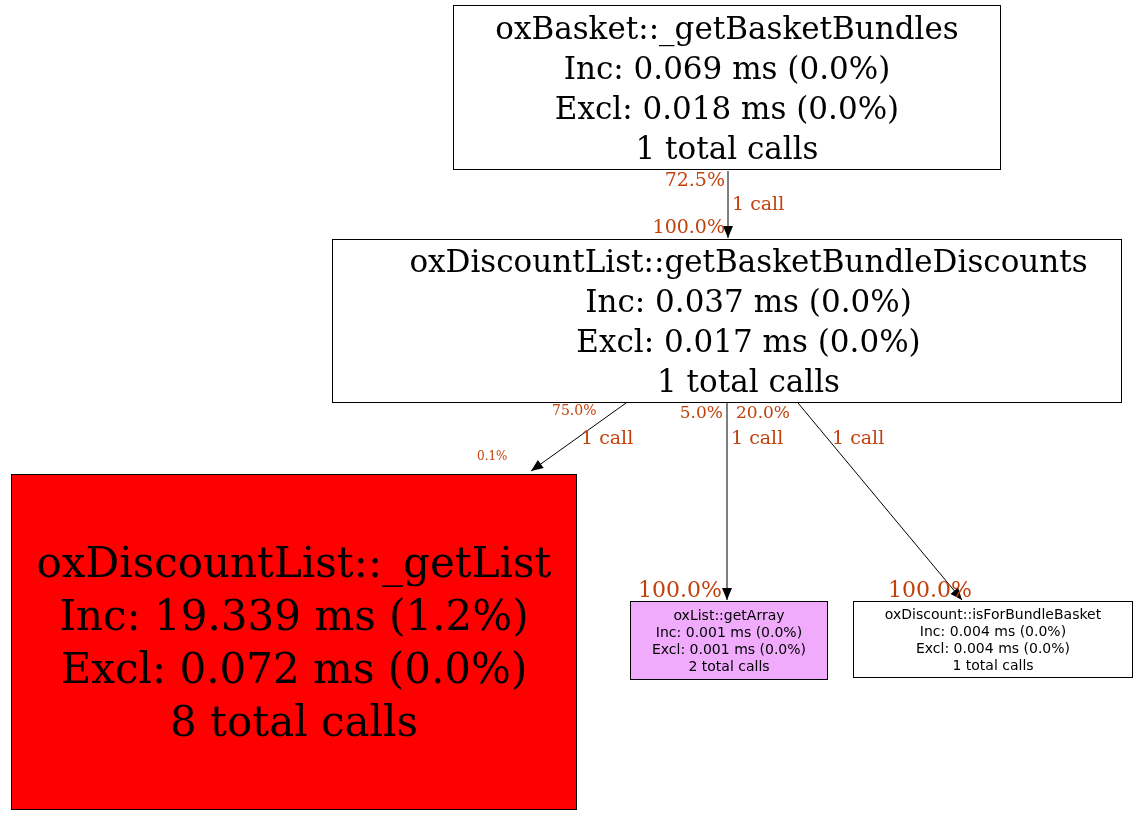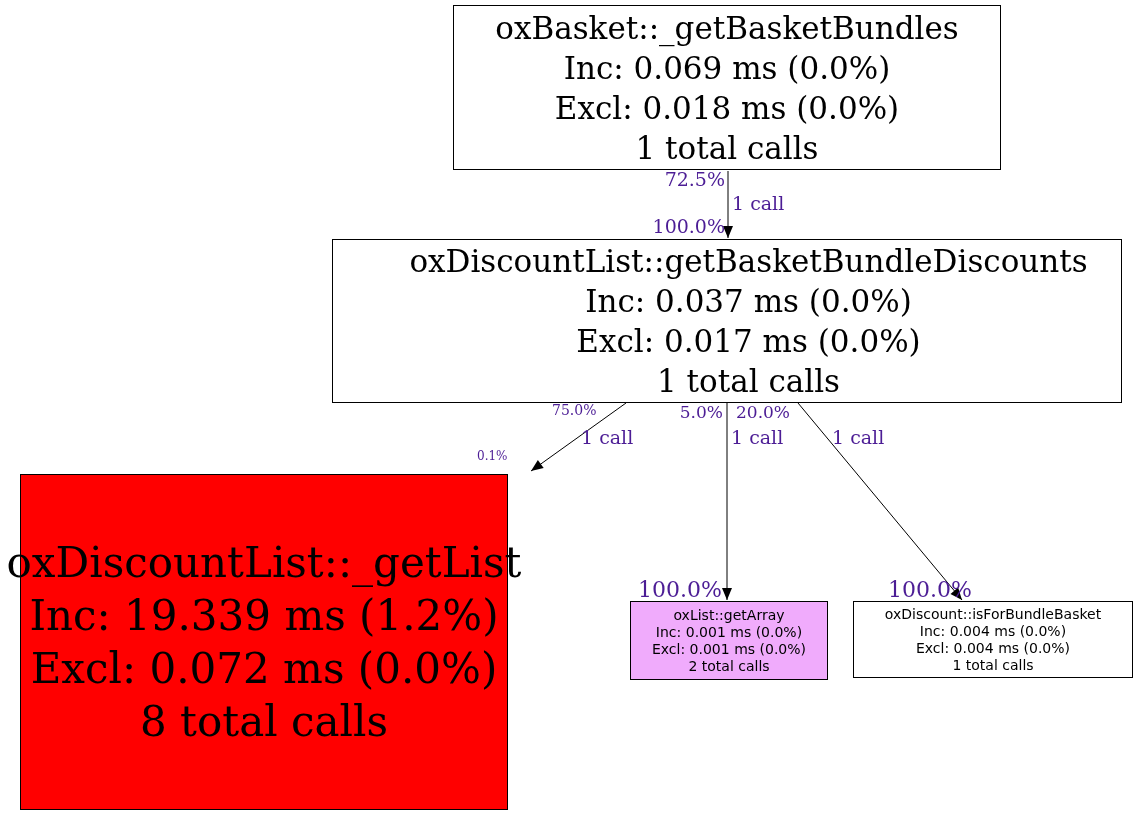--- a/index.html
+++ b/index.html
@@ -34,31 +34,31 @@
     justify-content: center;
     text-align: center;
     font-family: "DejaVu Serif", serif;
     white-space: nowrap;
   }
   .node .line { display: block; }
 
   
   #node-0 { left: 453px; top: 5px;   width: 548px; height: 165px; font-size: 31px; line-height: 40px; }
   #node-1 { left: 332px; top: 239px; width: 790px; height: 164px; font-size: 31px; line-height: 40px; padding-left: 43px; }
-  #node-2 { left: 20px;  top: 474px; width: 488px; height: 336px; font-size: 42px; line-height: 53px; }
+  #node-2 { left: 11px;  top: 474px; width: 566px; height: 336px; font-size: 42px; line-height: 53px; }
   #node-3 { left: 630px; top: 601px; width: 198px; height: 79px;  font-size: 14px; line-height: 17px;
             font-family: "DejaVu Sans", sans-serif; }
   #node-4 { left: 853px; top: 601px; width: 280px; height: 77px;  font-size: 14px; line-height: 17px;
             font-family: "DejaVu Sans", sans-serif; }
 
   .edge-label {
     position: absolute;
     font-family: "DejaVu Serif", serif;
     white-space: nowrap;
-    color: #4c1d95;
+    color: #c2410c;
   }
   
   #e0-out  { left: 645px; top: 168px; width: 80px; text-align: right; font-size: 19px; }
   #e0-call { left: 732px; top: 192px; font-size: 19px; }
   #e0-in   { left: 635px; top: 215px; width: 90px; text-align: right; font-size: 19px; }
   
   #e1-out  { left: 552px; top: 402px; font-size: 14px; }
   #e1-call { left: 581px; top: 426px; font-size: 19px; }
   #e1-in   { left: 477px; top: 449px; font-size: 12px; }
   

